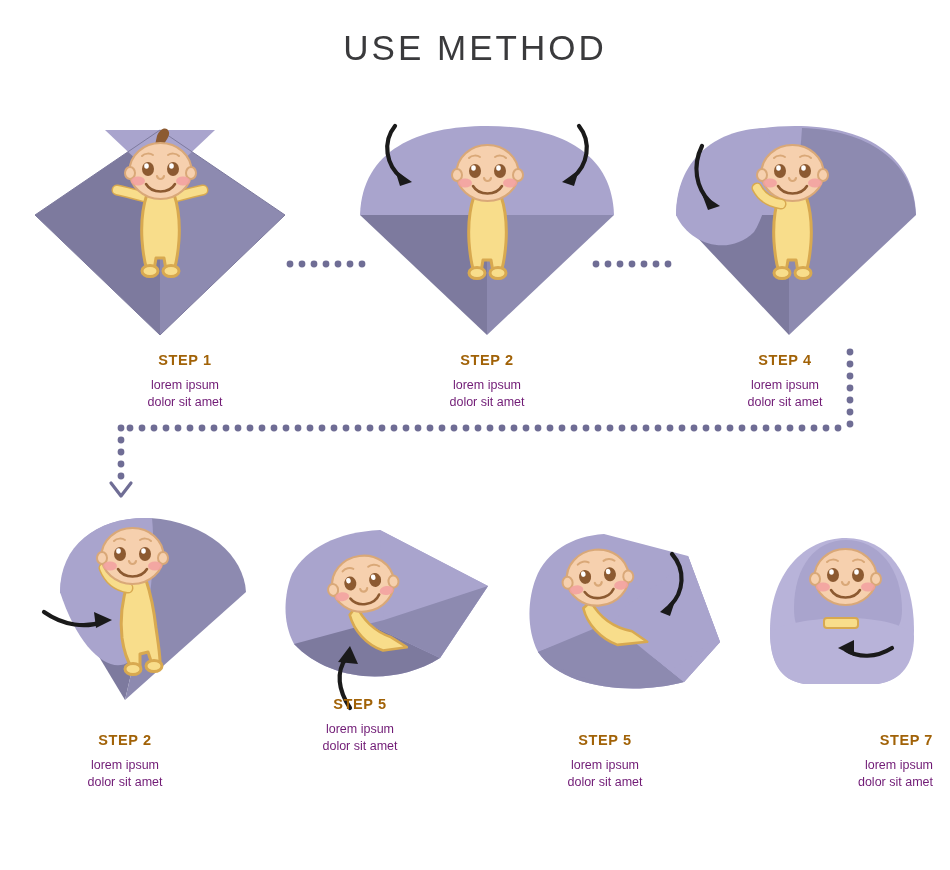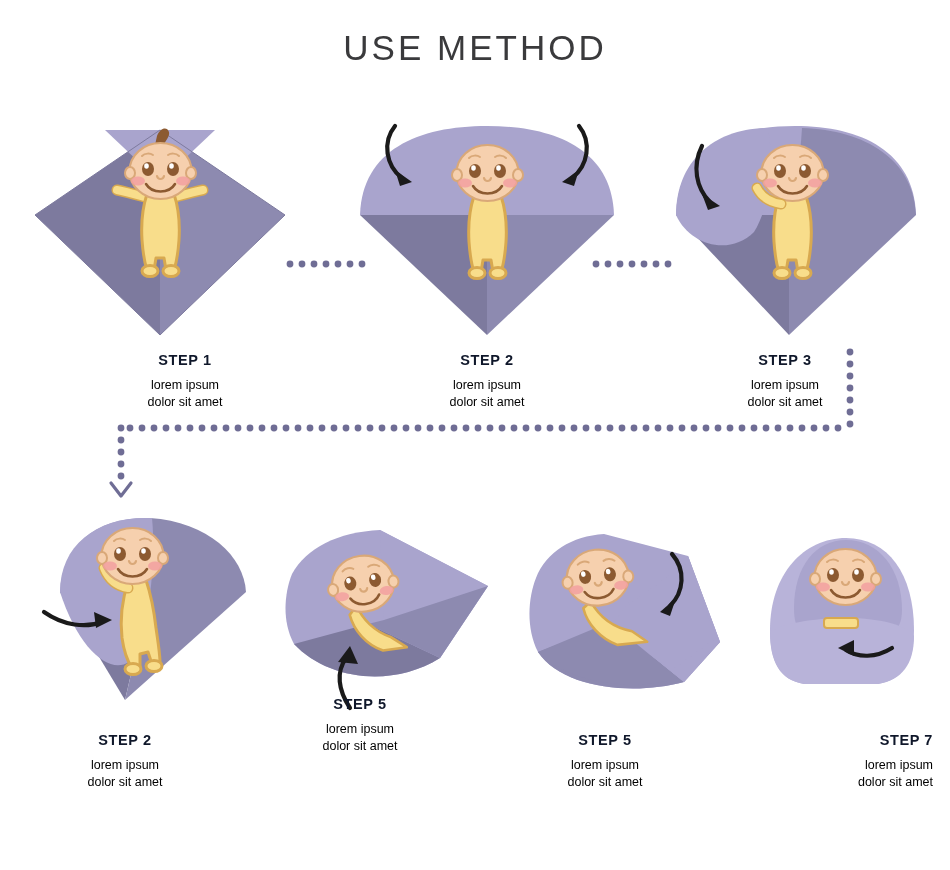--- a/index.html
+++ b/index.html
@@ -41,27 +41,27 @@
     overflow: visible;
   }
   .caption {
     position: absolute;
     text-align: center;
     width: 220px;
   }
   .caption .step-title {
     font-size: 14.5px;
     font-weight: 700;
-    color: #0f172a;
+    color: #a16207;
     letter-spacing: 0.6px;
     margin-bottom: 9px;
   }
   .caption .step-desc {
     font-size: 12.5px;
-    color: #000000;
+    color: #701a75;
     line-height: 1.35;
   }
   .connector {
     position: absolute;
   }
   .connector svg { display: block; overflow: visible; }
 </style>
 </head>
 <body>
 
@@ -246,21 +246,21 @@
 
   <div class="caption" style="left:377px; top:352px;">
     <div class="step-title">STEP 2</div>
     <div class="step-desc">
       <div>lorem ipsum</div>
       <div>dolor sit amet</div>
     </div>
   </div>
 
   <div class="caption" style="left:675px; top:352px;">
-    <div class="step-title">STEP 3</div>
+    <div class="step-title">STEP 4</div>
     <div class="step-desc">
       <div>lorem ipsum</div>
       <div>dolor sit amet</div>
     </div>
   </div>
 
   <div class="connector" style="left:108px; top:346px;">
     <svg width="760" height="155" viewBox="0 0 760 155">
 
       <g>

